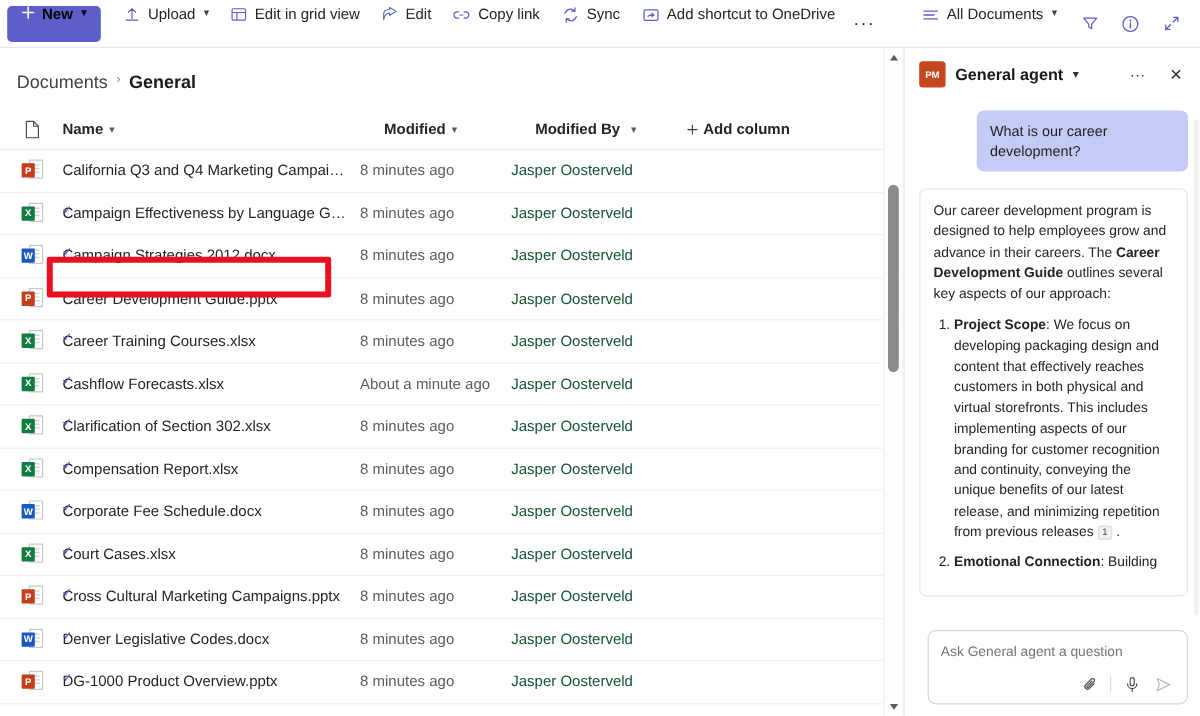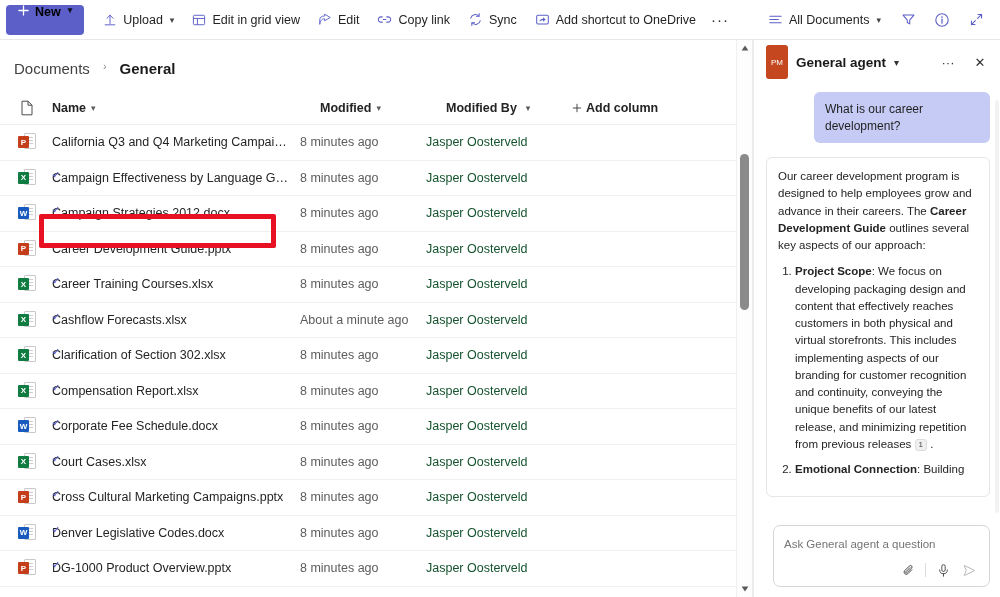--- a/index.html
+++ b/index.html
@@ -16,21 +16,21 @@
   
   .cmdbar {
     height: 40px; min-height: 40px;
     display: flex; align-items: center;
     padding: 0 8px 0 6px;
     border-bottom: 1px solid #e8e8e8;
     background: #fff;
     position: relative;
   }
   .cmd-btn {
-    display: flex; align-items: center; gap: 6px;
+    display: flex; align-items: flex-start; gap: 6px;
     height: 30px; padding: 0 9px;
     border-radius: 4px; cursor: pointer;
     font-size: 12.5px; color: #242424; white-space: nowrap;
   }
   .cmd-new {
     background: #5b5fc7; color: #000000;
     border-radius: 4px; padding: 0 12px; height: 30px;
     font-weight: 600; font-size: 12.5px;
     display: flex; align-items: flex-start; gap: 6px; cursor: pointer;
     margin-right: 10px;
@@ -55,21 +55,21 @@
 
   
   .listpane {
     flex: 1 1 auto; min-width: 0;
     display: flex; flex-direction: column;
     position: relative; background: #fff;
     border-right: 1px solid #eaeaea;
   }
 
   .breadcrumb {
-    display: flex; align-items: flex-start; gap: 13px;
+    display: flex; align-items: flex-start; gap: 7px;
     padding: 20px 4px 14px 14px;
     font-size: 15px;
   }
   .bc-root { color: #424242; cursor: pointer; }
   .bc-sep { color: #8a8a8a; font-size: 11px; }
   .bc-cur { color: #1a1a1a; font-weight: 700; cursor: pointer; }
 
   .headrow {
     display: flex; align-items: center;
     height: 34px; padding: 0 0 0 14px;
@@ -161,23 +161,23 @@
     display: flex; flex-direction: column;
     background: #fff;
     border-left: 1px solid #ededed;
   }
   .agent-head {
     height: 44px; min-height: 44px;
     display: flex; align-items: center; gap: 8px;
     padding: 0 8px 0 12px;
   }
   .avatar {
-    width: 22px; height: 34px; border-radius: 3px;
+    width: 22px; height: 22px; border-radius: 3px;
     background: #c4471f; color: #fff;
-    font-size: 8px; font-weight: 400;
+    font-size: 8px; font-weight: 700;
     display: flex; align-items: center; justify-content: center;
     flex: none;
   }
   .agent-title { font-size: 13.5px; font-weight: 600; color: #1a1a1a; white-space: nowrap; }
   .agent-head .chev2 { font-size: 10px; color: #333; cursor: pointer; }
   .ahead-sp { flex: 1 1 auto; }
   .ah-btn {
     width: 24px; height: 24px; border-radius: 4px; cursor: pointer;
     display: flex; align-items: center; justify-content: center;
     color: #333; font-size: 13px;

